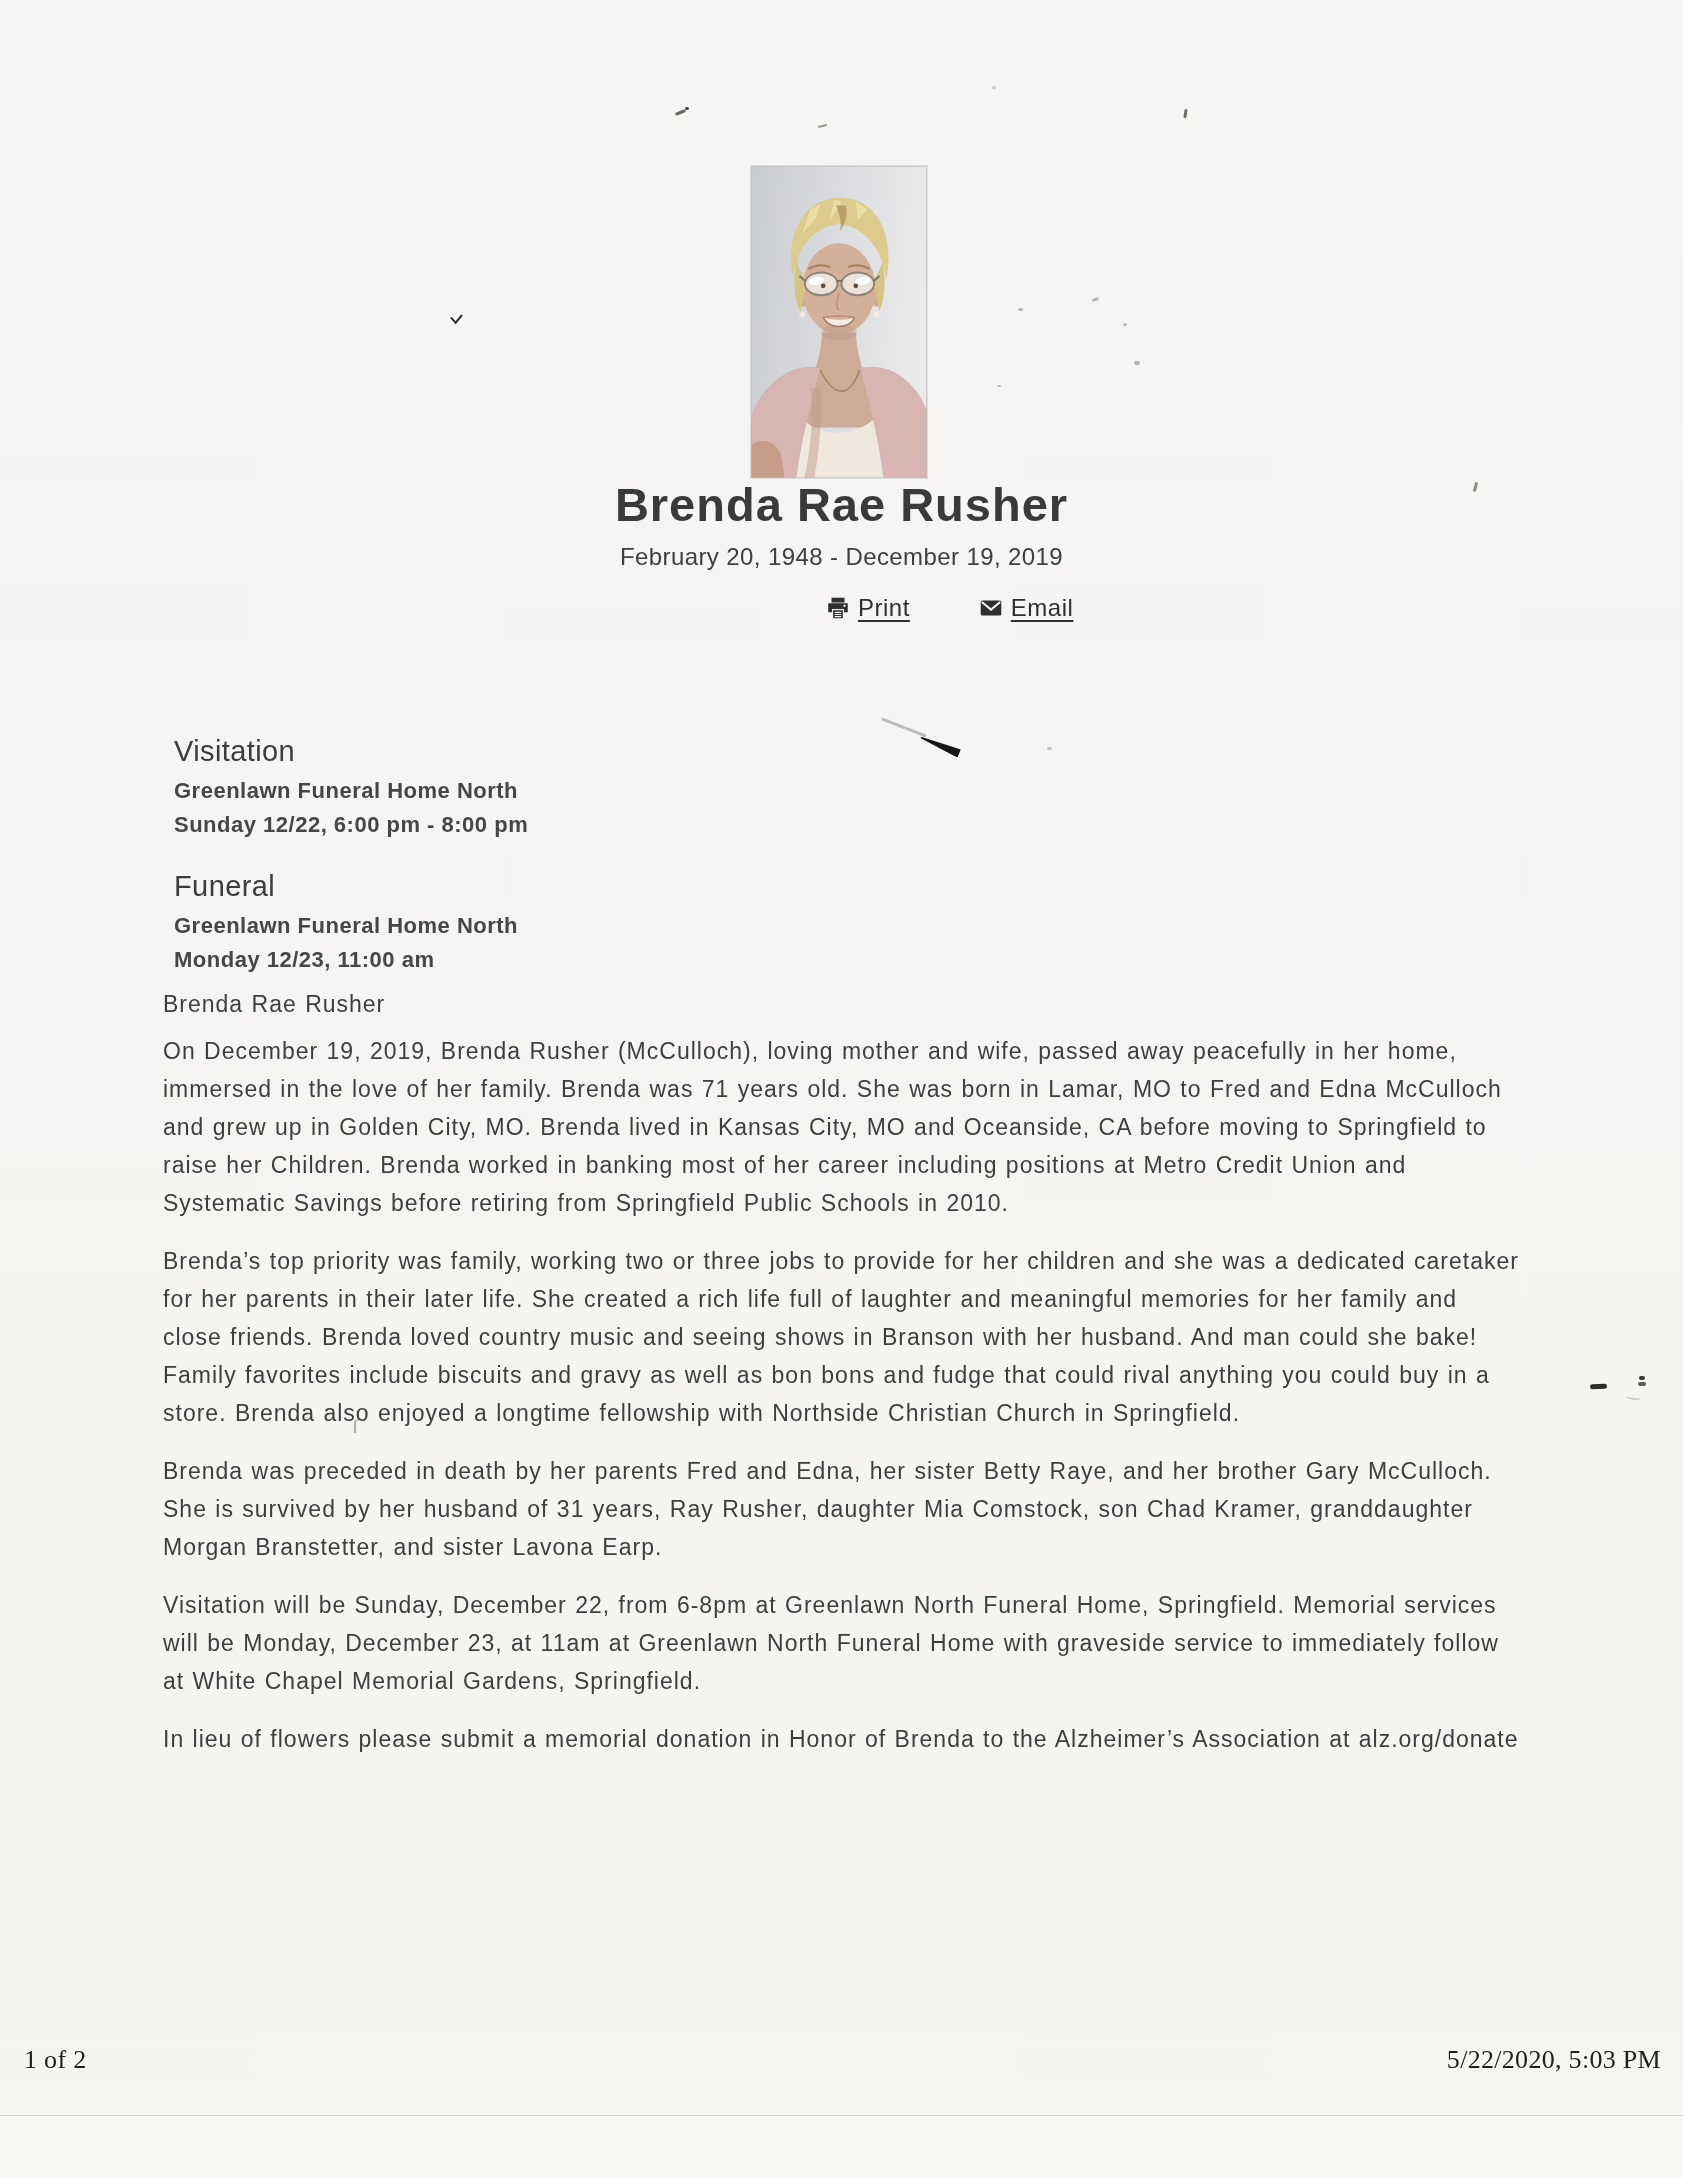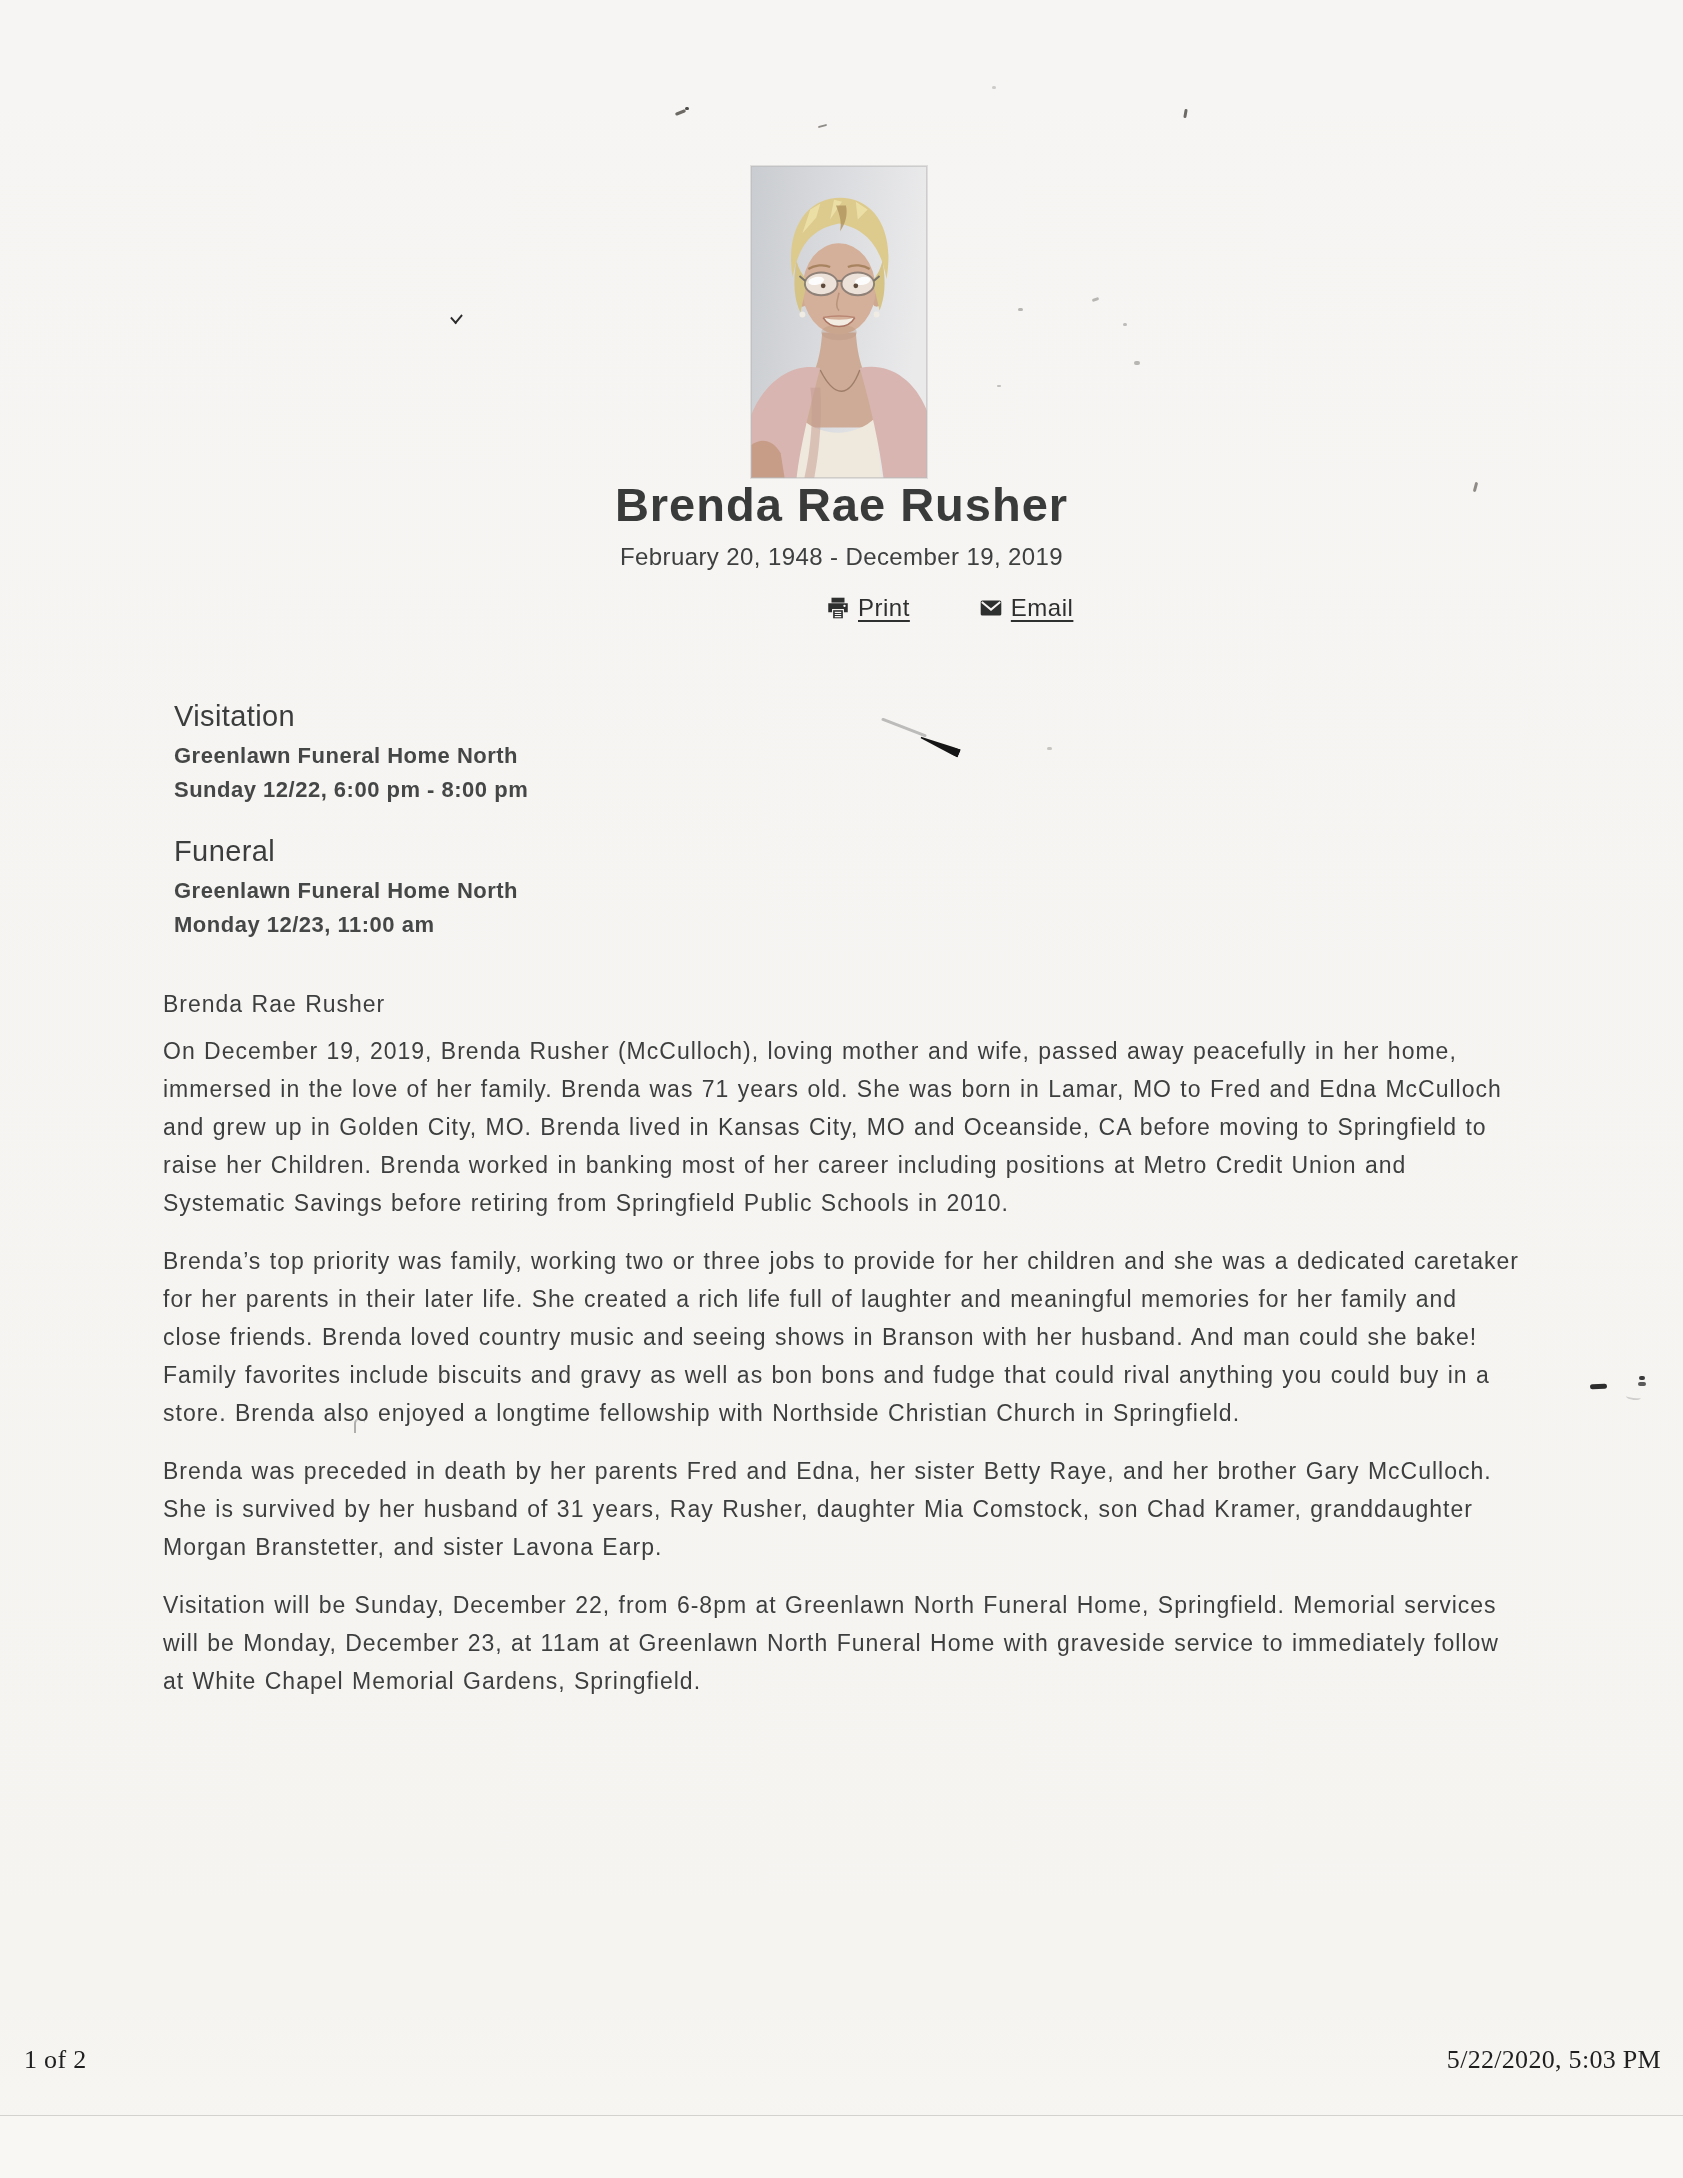--- a/index.html
+++ b/index.html
@@ -48,21 +48,21 @@
   }
   .action .icon { width: 26px; height: 26px; display: inline-block; }
   .action .icon svg { display: block; width: 100%; height: 100%; }
   .action-label {
     font-size: 24px; letter-spacing: 0.5px; color: #2e2f2f;
     text-decoration: underline; text-underline-offset: 4px;
     text-decoration-thickness: 2px;
   }
 
   
-  .events { position: absolute; left: 174px; top: 698px; }
+  .events { position: absolute; left: 174px; top: 733px; }
   .event + .event { margin-top: 26px; }
   .event-heading {
     font-size: 29px; line-height: 37px; margin: 0 0 4px 0;
     color: #3b3d3d; letter-spacing: 0.4px; font-weight: 400;
   }
   .event-line {
     font-size: 22px; line-height: 34px;
     color: #454747; letter-spacing: 0.5px; font-weight: bold;
   }
 
@@ -230,20 +230,21 @@
       <div class="event-line">Monday 12/23, 11:00 am</div>
     </div>
   </div>
 
   <div class="obituary">
     <p class="obit-heading">Brenda Rae Rusher</p>
     <p>On December 19, 2019, Brenda Rusher (McCulloch), loving mother and wife, passed away peacefully in her home, immersed in the love of her family. Brenda was 71 years old. She was born in Lamar, MO to Fred and Edna McCulloch and grew up in Golden City, MO. Brenda lived in Kansas City, MO and Oceanside, CA before moving to Springfield to raise her Children. Brenda worked in banking most of her career including positions at Metro Credit Union and Systematic Savings before retiring from Springfield Public Schools in 2010.</p>
     <p>Brenda’s top priority was family, working two or three jobs to provide for her children and she was a dedicated caretaker for her parents in their later life. She created a rich life full of laughter and meaningful memories for her family and close friends. Brenda loved country music and seeing shows in Branson with her husband. And man could she bake! Family favorites include biscuits and gravy as well as bon bons and fudge that could rival anything you could buy in a store. Brenda also enjoyed a longtime fellowship with Northside Christian Church in Springfield.</p>
     <p>Brenda was preceded in death by her parents Fred and Edna, her sister Betty Raye, and her brother Gary McCulloch. She is survived by her husband of 31 years, Ray Rusher, daughter Mia Comstock, son Chad Kramer, granddaughter Morgan Branstetter, and sister Lavona Earp.</p>
     <p>Visitation will be Sunday, December 22, from 6-8pm at Greenlawn North Funeral Home, Springfield. Memorial services will be Monday, December 23, at 11am at Greenlawn North Funeral Home with graveside service to immediately follow at White Chapel Memorial Gardens, Springfield.</p>
+    <p>In lieu of flowers please submit a memorial donation in Honor of Brenda to the Alzheimer’s Association at alz.org/donate</p>
   </div>
 
   <div class="footer-left">1 of 2</div>
   <div class="footer-right">5/22/2020, 5:03 PM</div>
   <div class="paper-below"></div>
   <div class="paper-edge"></div>
 
   <div class="artifact streak-tail"></div>
   <div class="artifact streak-main"></div>
   <div class="artifact check-mark"></div>

